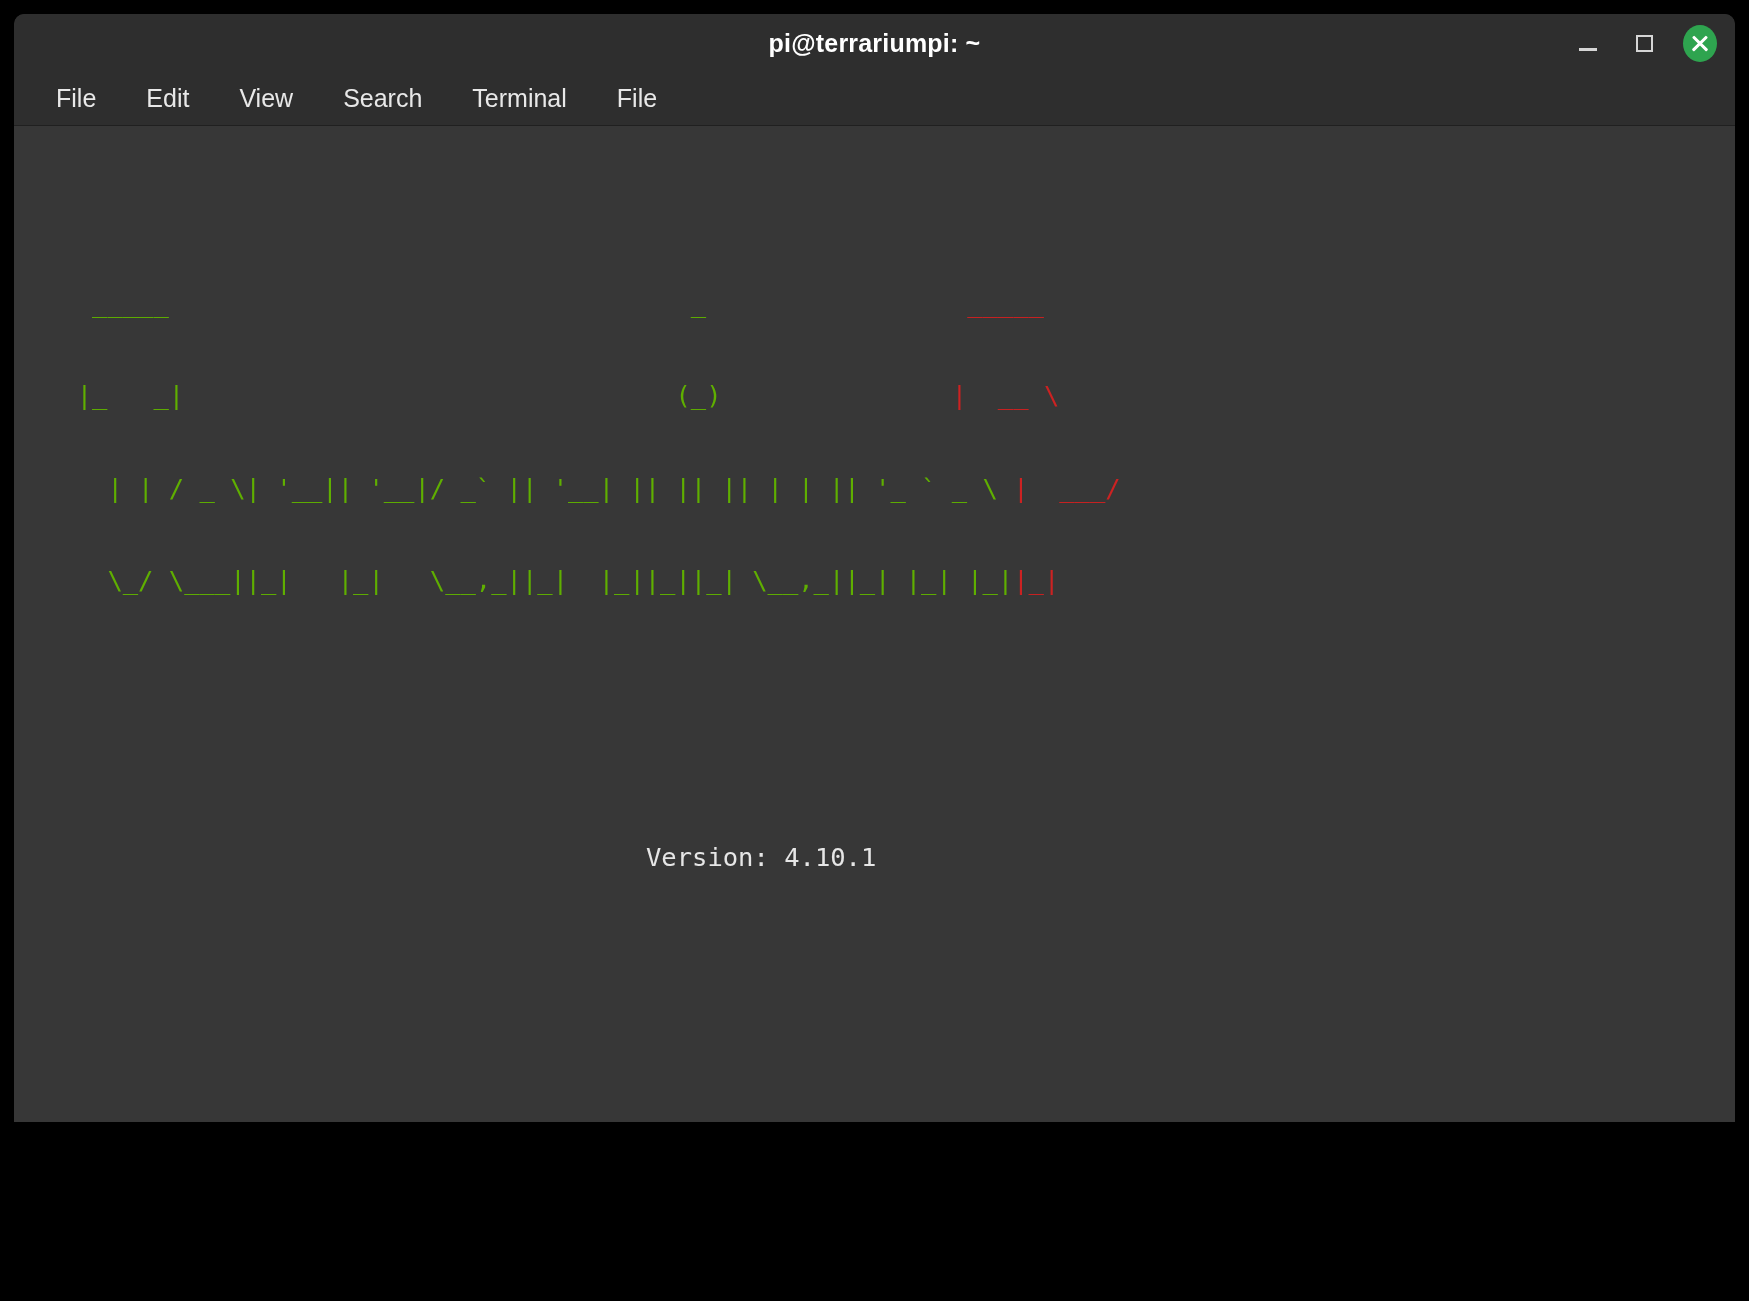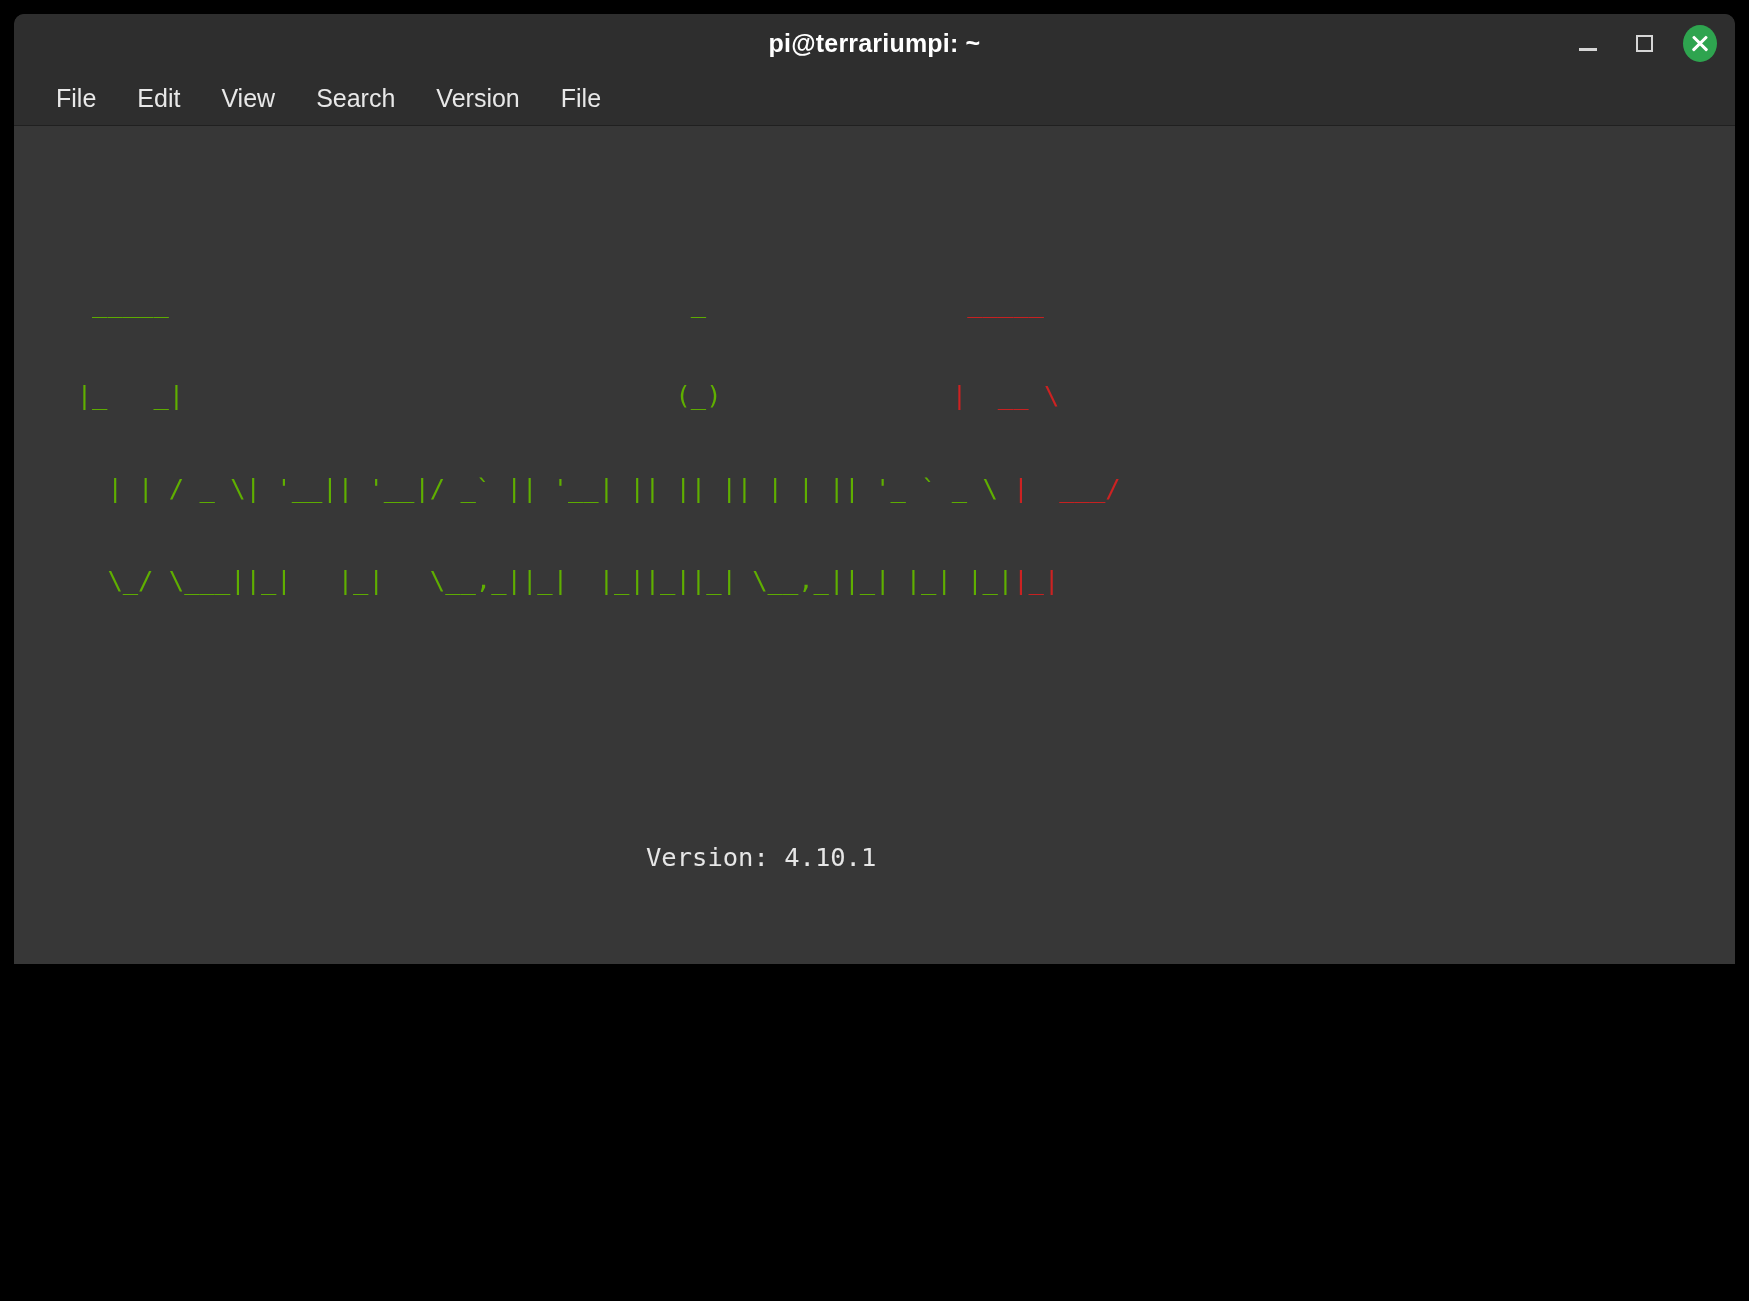--- a/index.html
+++ b/index.html
@@ -12,21 +12,21 @@
     height: 1301px;
     overflow: hidden;
     font-family: "DejaVu Sans Mono", monospace;
   }
 
   .window {
     position: absolute;
     left: 14px;
     top: 14px;
     width: 1721px;
-    height: 950px;
+    height: 1108px;
     background: #2e2e2e;
     border-radius: 10px 10px 0 0;
     box-sizing: border-box;
     overflow: hidden;
     display: flex;
     flex-direction: column;
   }
 
   
   .titlebar {
@@ -109,21 +109,21 @@
   .close-x::after  { transform: rotate(-45deg); }
 
   
   .menubar {
     flex: 0 0 53px;
     height: 53px;
     background: #2e2e2e;
     display: flex;
     align-items: center;
     padding-left: 26px;
-    gap: 9px;
+    gap: 18px;
     border-bottom: 1px solid #202020;
   }
   .menu-item {
     color: #e8e8e8;
     font-family: "Liberation Sans", sans-serif;
     font-size: 25px;
     padding: 4px 16px;
     cursor: default;
     white-space: nowrap;
   }
@@ -173,21 +173,21 @@
         </span>
       </div>
     </div>
   </div>
 
   <div class="menubar">
     <div class="menu-item">File</div>
     <div class="menu-item">Edit</div>
     <div class="menu-item">View</div>
     <div class="menu-item">Search</div>
-    <div class="menu-item">Version</div>
+    <div class="menu-item">Terminal</div>
     <div class="menu-item">File</div>
   </div>
 
   <div class="term">
 
     <div class="ascii">
       <div class="line"><span class="c-green">   _____                                  _</span><span class="c-red">                 _____</span></div>
       <div class="line"><span class="c-green">  |_   _|                                (_)</span><span class="c-red">               |  __ \</span></div>
       <div class="line"><span class="c-green">    | | / _ \| '__|| '__|/ _` || '__| || || || | | || '_ ` _ \</span><span class="c-red"> |  ___/</span></div>
       <div class="line"><span class="c-green">    \_/ \___||_|   |_|   \__,_||_|  |_||_||_| \__,_||_| |_| |_|</span><span class="c-red">|_|</span></div>

